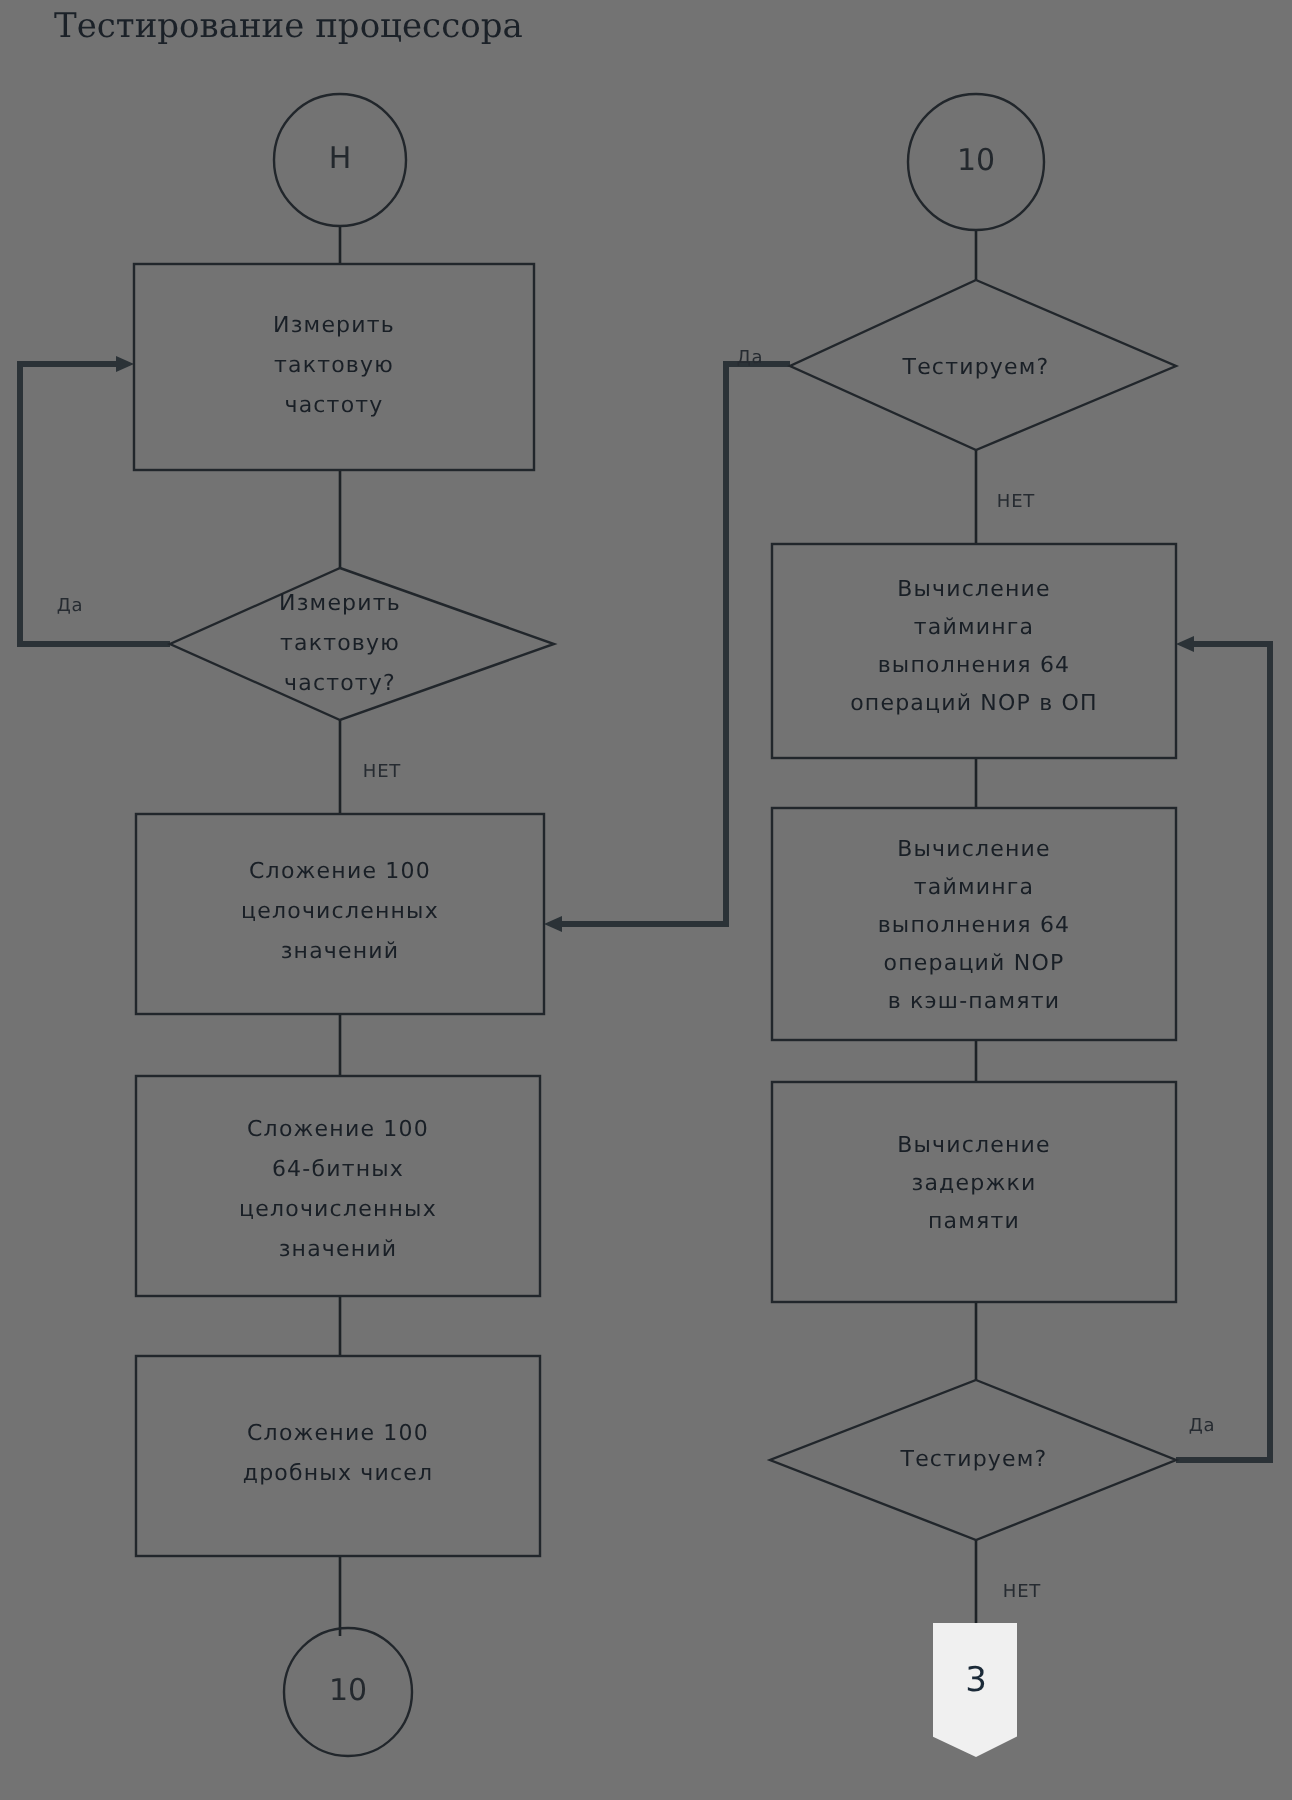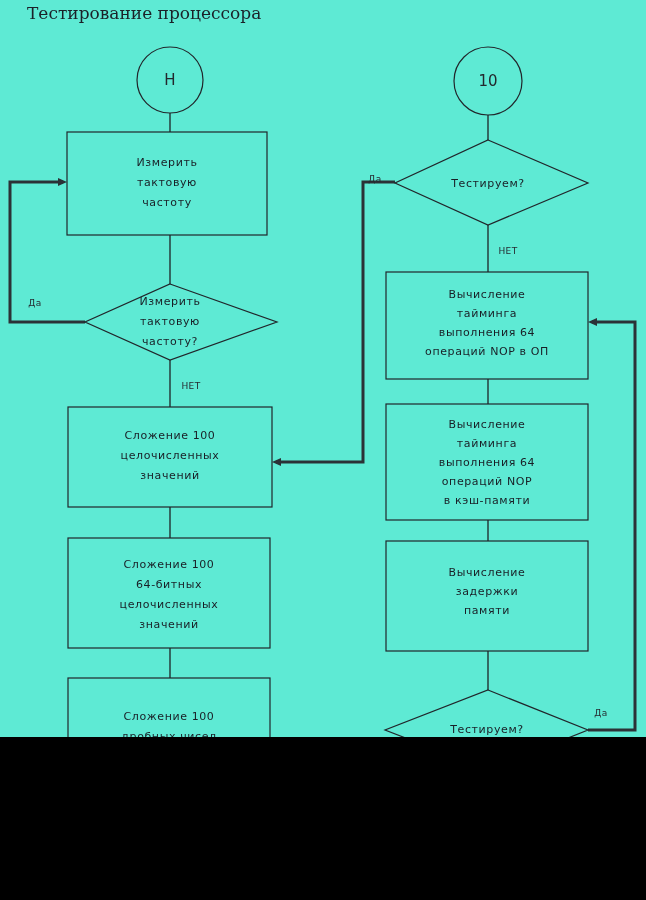--- a/index.html
+++ b/index.html
@@ -6,22 +6,22 @@
     margin: 0;
     padding: 0;
     background: #000000;
   }
   body {
     font-family: "DejaVu Sans", sans-serif;
   }
   #stage {
     position: relative;
     width: 646px;
-    height: 737px;
-    background: #5eead4;
+    height: 900px;
+    background: #737373;
     overflow: hidden;
   }
   #flow-svg {
     position: absolute;
     left: 0;
     top: 0;
     width: 646px;
     height: 900px;
   }
   .node-shape {

